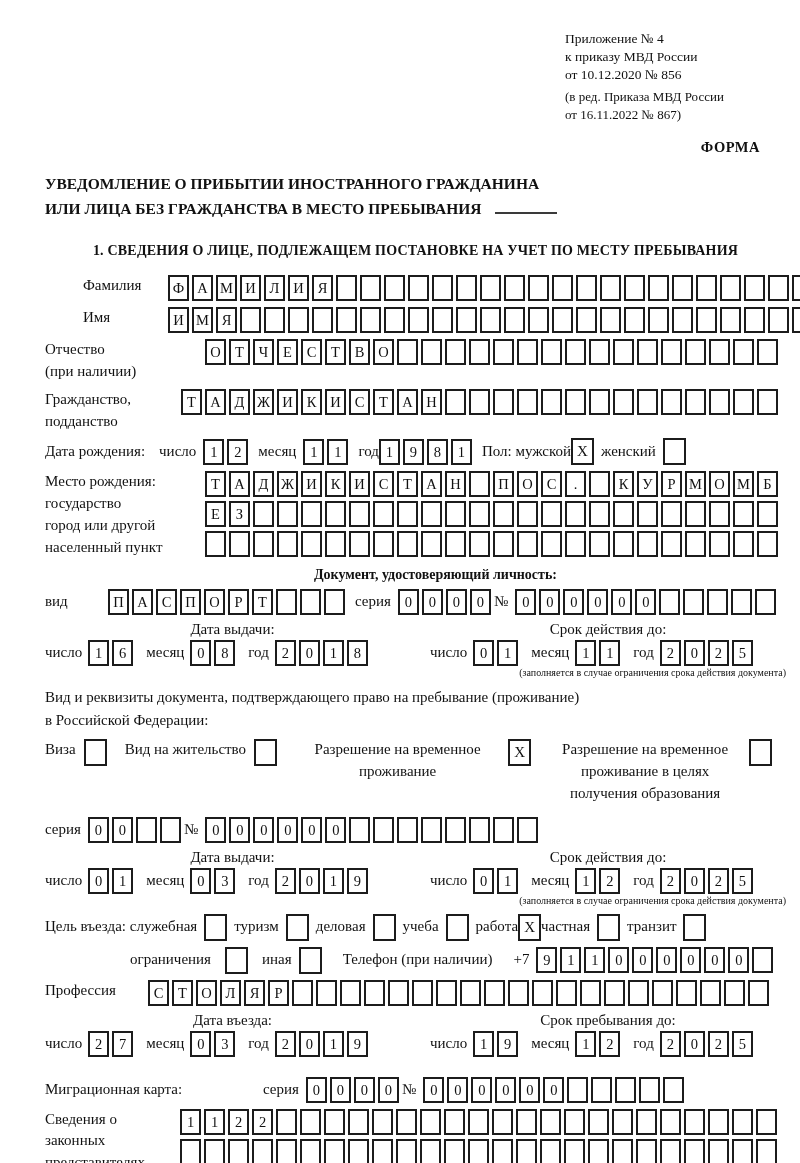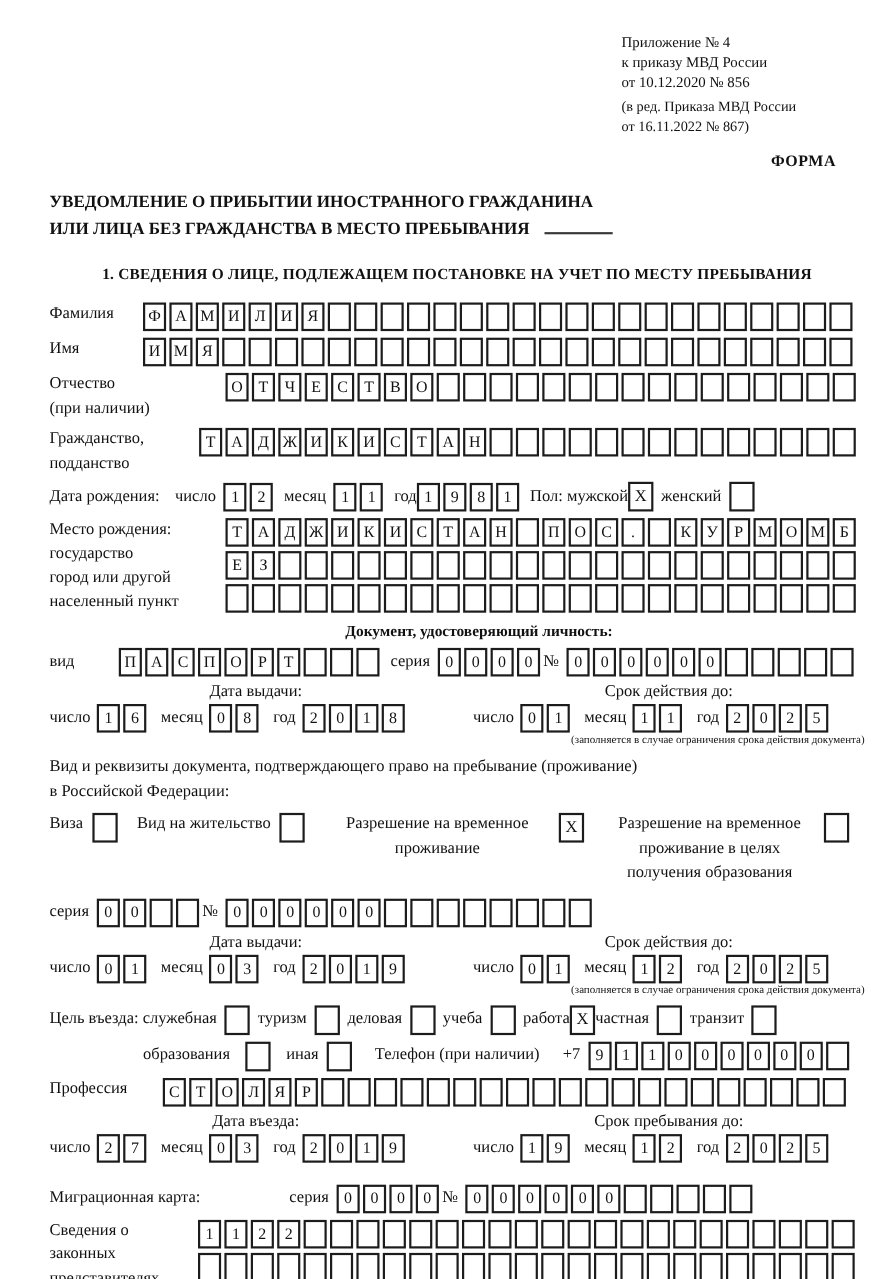--- a/index.html
+++ b/index.html
@@ -10,21 +10,21 @@
   .hdr .sub{margin-top:5px;font-size:13px;}
   .forma{font-weight:bold;font-size:14.5px;text-align:right;padding-right:26px;margin-top:16px;letter-spacing:.5px;}
   
   .title{margin-top:16px;font-weight:bold;font-size:15.5px;line-height:1.6;}
   .title-underline{display:inline-block;width:62px;height:13px;border-bottom:2.5px solid #3a3a3a;margin-left:14px;}
   .sec1{margin-top:22px;margin-bottom:16px;font-weight:bold;font-size:14px;text-align:center;letter-spacing:.2px;}
   
   .row{display:flex;align-items:flex-start;margin-bottom:6px;}
   .irow{display:flex;align-items:center;margin-bottom:6px;white-space:nowrap;}
   .lbl{font-size:15px;line-height:1.45;flex-shrink:0;}
-  .w-fam{width:85px;}
+  .w-fam{width:85px;margin-left:38px;}
   .w-otch{width:160px;}
   .w-grazh{width:136px;}
   .w-mesto{width:160px;}
   .w-prof{width:103px;}
   .w-guard{width:135px;}
   .boxes{white-space:nowrap;line-height:0;}
   .boxes-row{margin-bottom:4px;}
   .box{display:inline-block;box-sizing:border-box;width:21px;height:26px;border:2px solid #1c1c1c;margin-right:3px;text-align:center;font-size:14.5px;line-height:22px;vertical-align:top;background:#fff;}
   .checkbox{display:inline-block;box-sizing:border-box;width:23px;height:27px;border:2px solid #1c1c1c;text-align:center;font-size:15px;line-height:23px;vertical-align:middle;background:#fff;flex-shrink:0;}
   .gap{display:inline-block;width:7px;}
@@ -245,21 +245,21 @@
     <span class="lbl">частная</span>
       <span class="gap"></span>
     <span class="checkbox"></span>
       <span class="gap"></span>
     <span class="lbl">транзит</span>
       <span class="gap"></span>
     <span class="checkbox"></span>
   </div>
 
   <div class="irow indent">
-    <span class="lbl">образования</span>
+    <span class="lbl">ограничения</span>
       <span class="gap"></span>
       <span class="gap"></span>
     <span class="checkbox"></span>
       <span class="gap"></span>
       <span class="gap"></span>
     <span class="lbl">иная</span>
       <span class="gap"></span>
     <span class="checkbox"></span>
       <span class="gap"></span>
       <span class="gap"></span>

